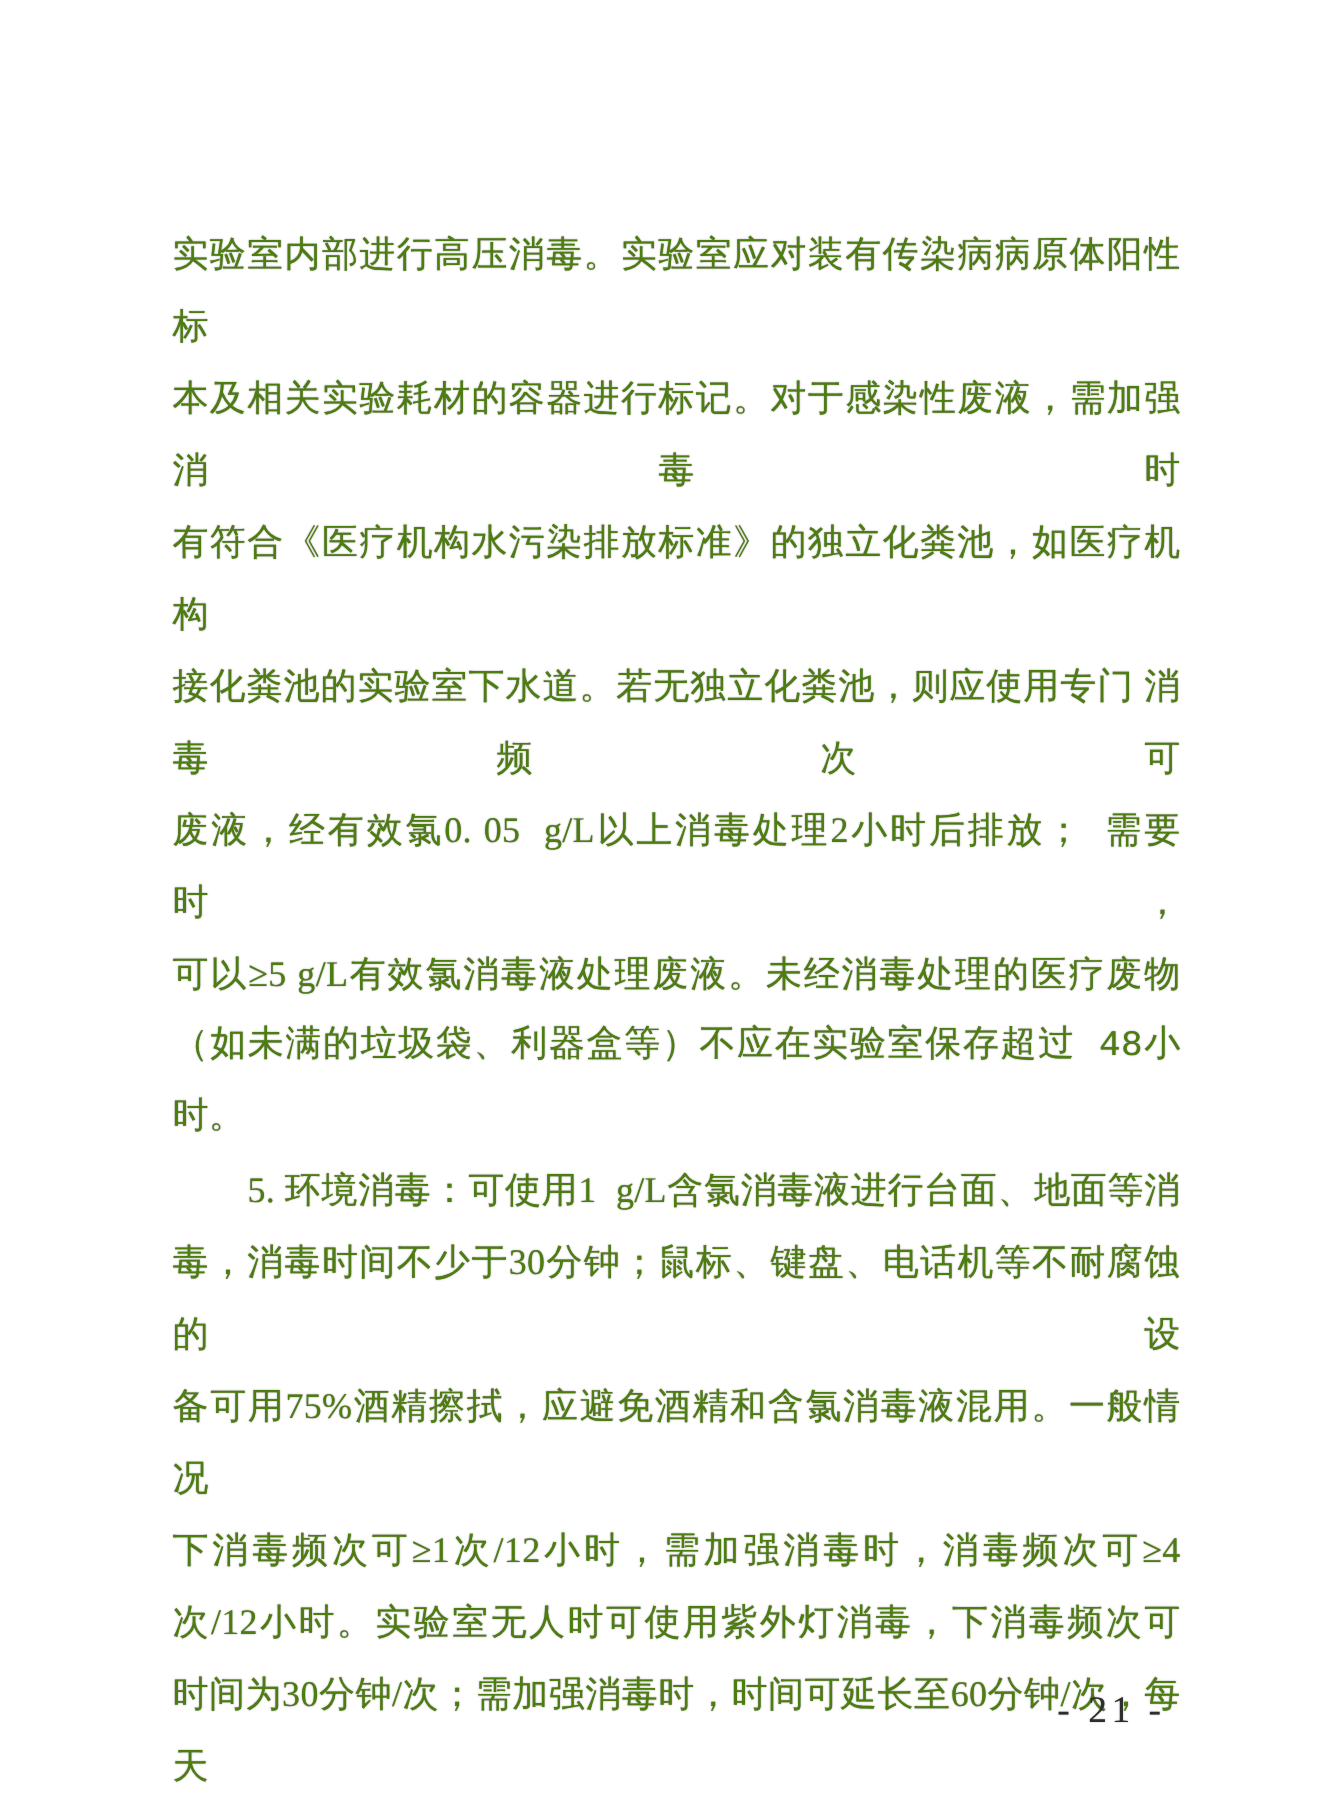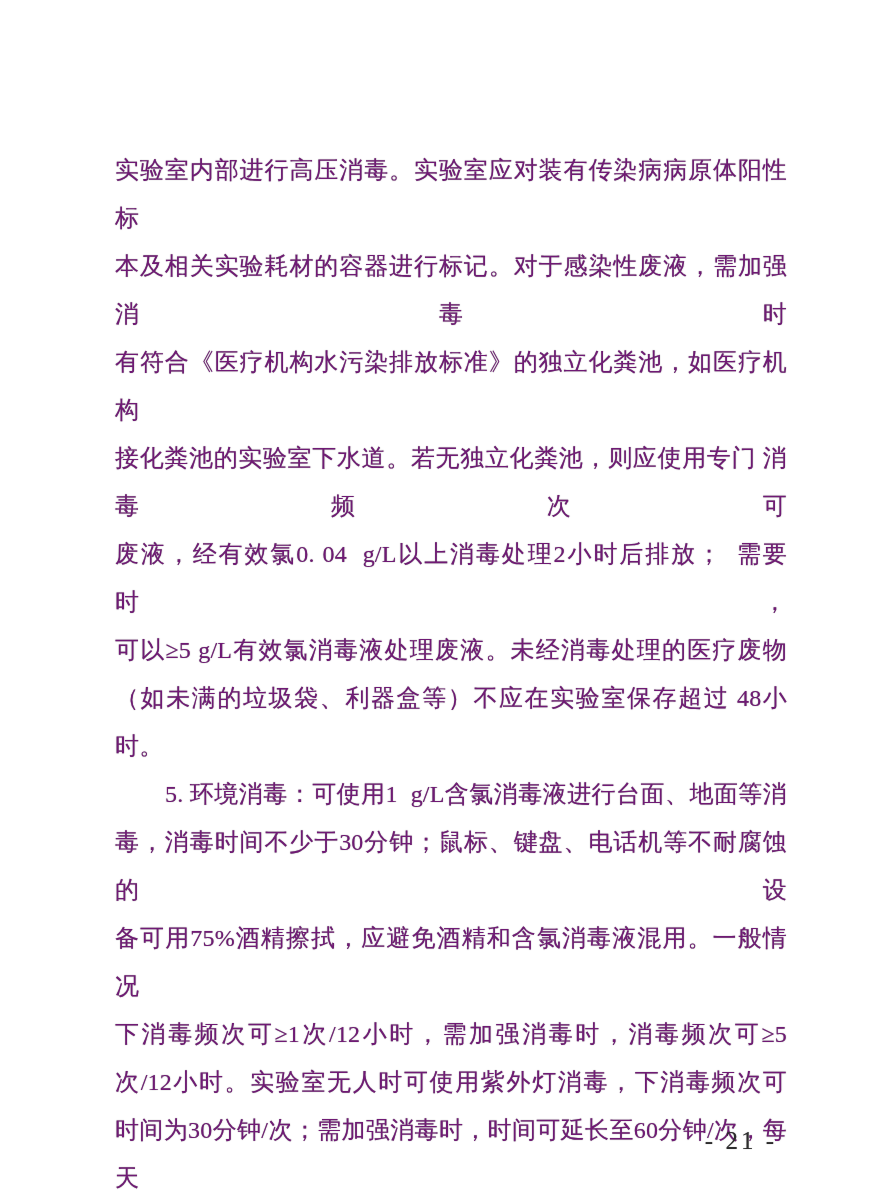--- a/index.html
+++ b/index.html
@@ -19,32 +19,33 @@
     position: absolute;
     left: 115px;
     top: 146px;
     width: 672px;
   }
   .line {
     margin: 0;
     padding: 0;
     font-size: 24px;
     line-height: 48px;
-    color: #701a75;
+    color: #4d7c0f;
     text-align: justify;
     text-align-last: justify;
     white-space: pre-wrap;
     text-shadow: 0 0 1px rgba(45, 45, 45, 0.65);
     letter-spacing: 0.2px;
   }
   .line.indent {
     text-indent: 50px;
   }
   .line.para-end {
     text-align-last: left;
+    font-family: Liberation Mono, monospace;
   }
   .page-footer {
     position: absolute;
     top: 1126px;
     right: 110px;
     font-size: 25px;
     line-height: 30px;
     color: #2e2e2e;
     letter-spacing: 3px;
     text-shadow: 0 0 1px rgba(45, 45, 45, 0.5);
@@ -52,25 +53,25 @@
 </style>
 </head>
 <body>
 
 <div class="page">
   <div class="text-block">
     <p class="line">实验室内部进行高压消毒。实验室应对装有传染病病原体阳性标</p>
     <p class="line">本及相关实验耗材的容器进行标记。对于感染性废液，需加强消毒时</p>
     <p class="line">有符合《医疗机构水污染排放标准》的独立化粪池，如医疗机构</p>
     <p class="line">接化粪池的实验室下水道。若无独立化粪池，则应使用专门 消毒频次可</p>
-    <p class="line">废液，经有效氯0. 04  g/L以上消毒处理2小时后排放；  需要时，</p>
+    <p class="line">废液，经有效氯0. 05  g/L以上消毒处理2小时后排放；  需要时，</p>
     <p class="line">可以≥5 g/L有效氯消毒液处理废液。未经消毒处理的医疗废物</p>
     <p class="line para-end">（如未满的垃圾袋、利器盒等）不应在实验室保存超过 48小时。</p>
     <p class="line indent">5. 环境消毒：可使用1  g/L含氯消毒液进行台面、地面等消</p>
     <p class="line">毒，消毒时间不少于30分钟；鼠标、键盘、电话机等不耐腐蚀的 设</p>
     <p class="line">备可用75%酒精擦拭，应避免酒精和含氯消毒液混用。一般情况</p>
-    <p class="line">下消毒频次可≥1次/12小时，需加强消毒时，消毒频次可≥5</p>
+    <p class="line">下消毒频次可≥1次/12小时，需加强消毒时，消毒频次可≥4</p>
     <p class="line">次/12小时。实验室无人时可使用紫外灯消毒，下消毒频次可</p>
     <p class="line">时间为30分钟/次；需加强消毒时，时间可延长至60分钟/次，每 天</p>
 
   </div>
   <div class="page-footer">- 21 -</div>
 </div>
 
 </body></html>

